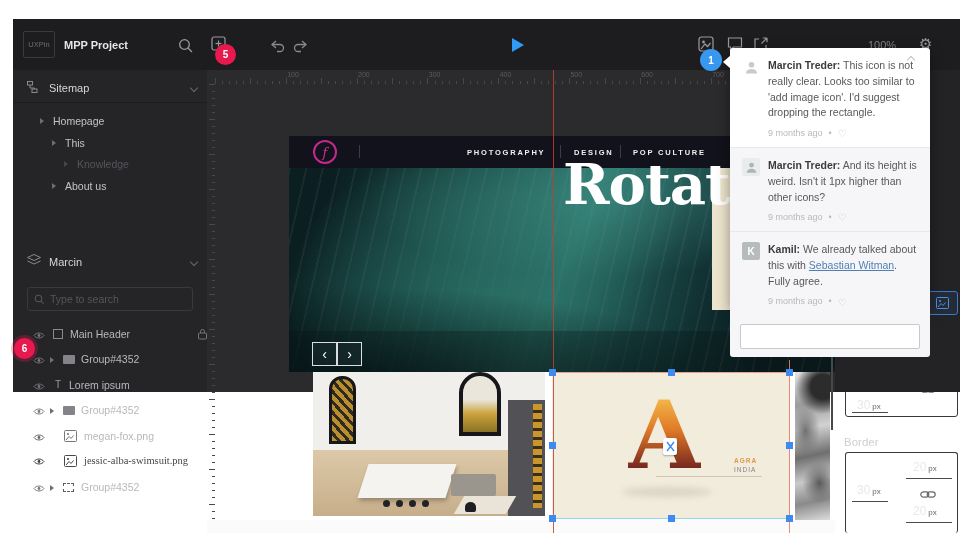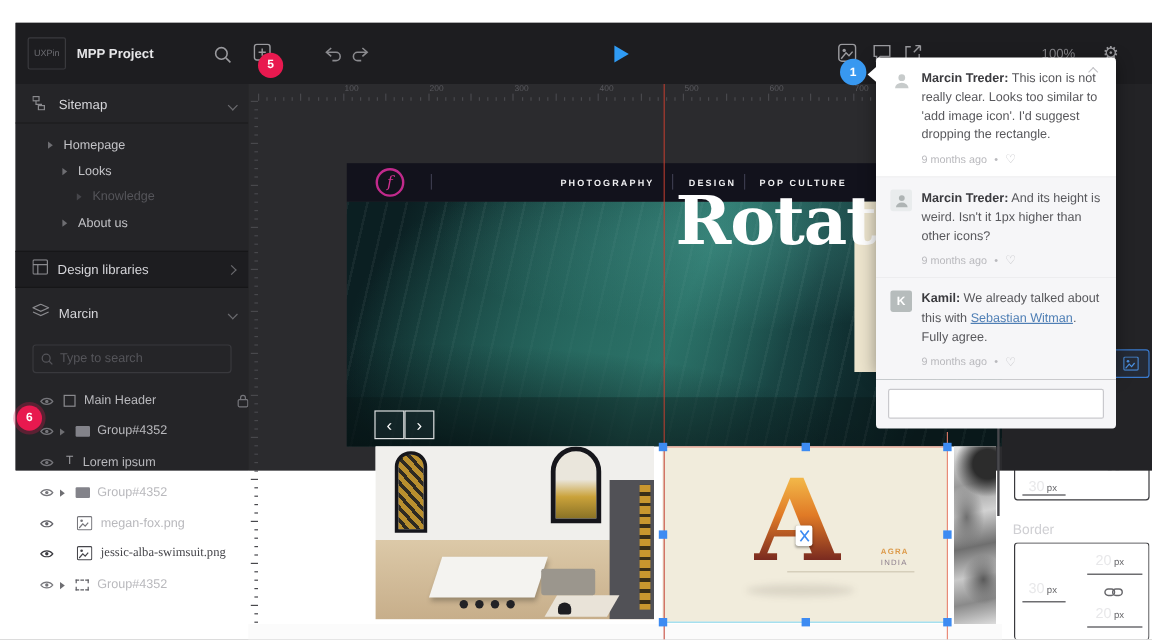--- a/index.html
+++ b/index.html
@@ -230,35 +230,24 @@
       <svg width="14" height="12" viewBox="0 0 14 12">
           <rect x="0.5" y="0.5" width="5" height="3.5" fill="none" stroke="#8a8a8e"></rect>
           <rect x="5" y="8" width="5" height="3.5" fill="none" stroke="#8a8a8e"></rect>
           <path d="M3 4 v3 h4.5 v1" fill="none" stroke="#8a8a8e"></path>
         </svg>
     </span>
     <span class="side-label" style="margin-left:8px;">Sitemap</span>
     <span class="chev chev-down" style="position:absolute;right:10px;"></span>
   </div>
   <div class="abs tree-item" style="left:53px;top:115px;"><span class="tree-caret" style="left:-13px;"></span><span>Homepage</span></div>
-  <div class="abs tree-item" style="left:65px;top:137px;"><span class="tree-caret" style="left:-13px;"></span><span>Looks</span></div>
+  <div class="abs tree-item" style="left:65px;top:137px;"><span class="tree-caret" style="left:-13px;"></span><span>This</span></div>
   <div class="abs tree-item dim" style="left:77px;top:158px;"><span class="tree-caret" style="left:-13px;border-left-color:#46464b;"></span><span>Knowledge</span></div>
   <div class="abs tree-item" style="left:65px;top:180px;"><span class="tree-caret" style="left:-13px;"></span><span>About us</span></div>
 
-  <div class="abs side-row" style="top:209px;height:31px;background:#1d1d20;border-top:1px solid #161618;border-bottom:1px solid #161618;left:13px;">
-    <span style="margin-left:14px;">
-      <svg width="13" height="13" viewBox="0 0 13 13">
-          <rect x="0.5" y="0.5" width="12" height="12" rx="1" fill="none" stroke="#8a8a8e"></rect>
-          <line x1="0.5" y1="4.5" x2="12.5" y2="4.5" stroke="#8a8a8e"></line>
-          <line x1="4.5" y1="4.5" x2="4.5" y2="12.5" stroke="#8a8a8e"></line>
-        </svg>
-    </span>
-    <span class="side-label" style="margin-left:8px;">Design libraries</span>
-    <span class="chev chev-right" style="position:absolute;right:11px;"></span>
-  </div>
   <div class="abs side-row" style="top:247px;height:30px;left:13px;">
     <span style="margin-left:14px;">
       <svg width="14" height="13" viewBox="0 0 14 13">
           <path d="M7 0.5 L13.5 3.5 7 6.5 0.5 3.5Z" fill="none" stroke="#8a8a8e"></path>
           <path d="M0.5 7 L7 10 13.5 7" fill="none" stroke="#8a8a8e"></path>
         </svg>
     </span>
     <span class="side-label" style="margin-left:8px;">Marcin</span>
     <span class="chev chev-down" style="position:absolute;right:10px;"></span>
   </div>

